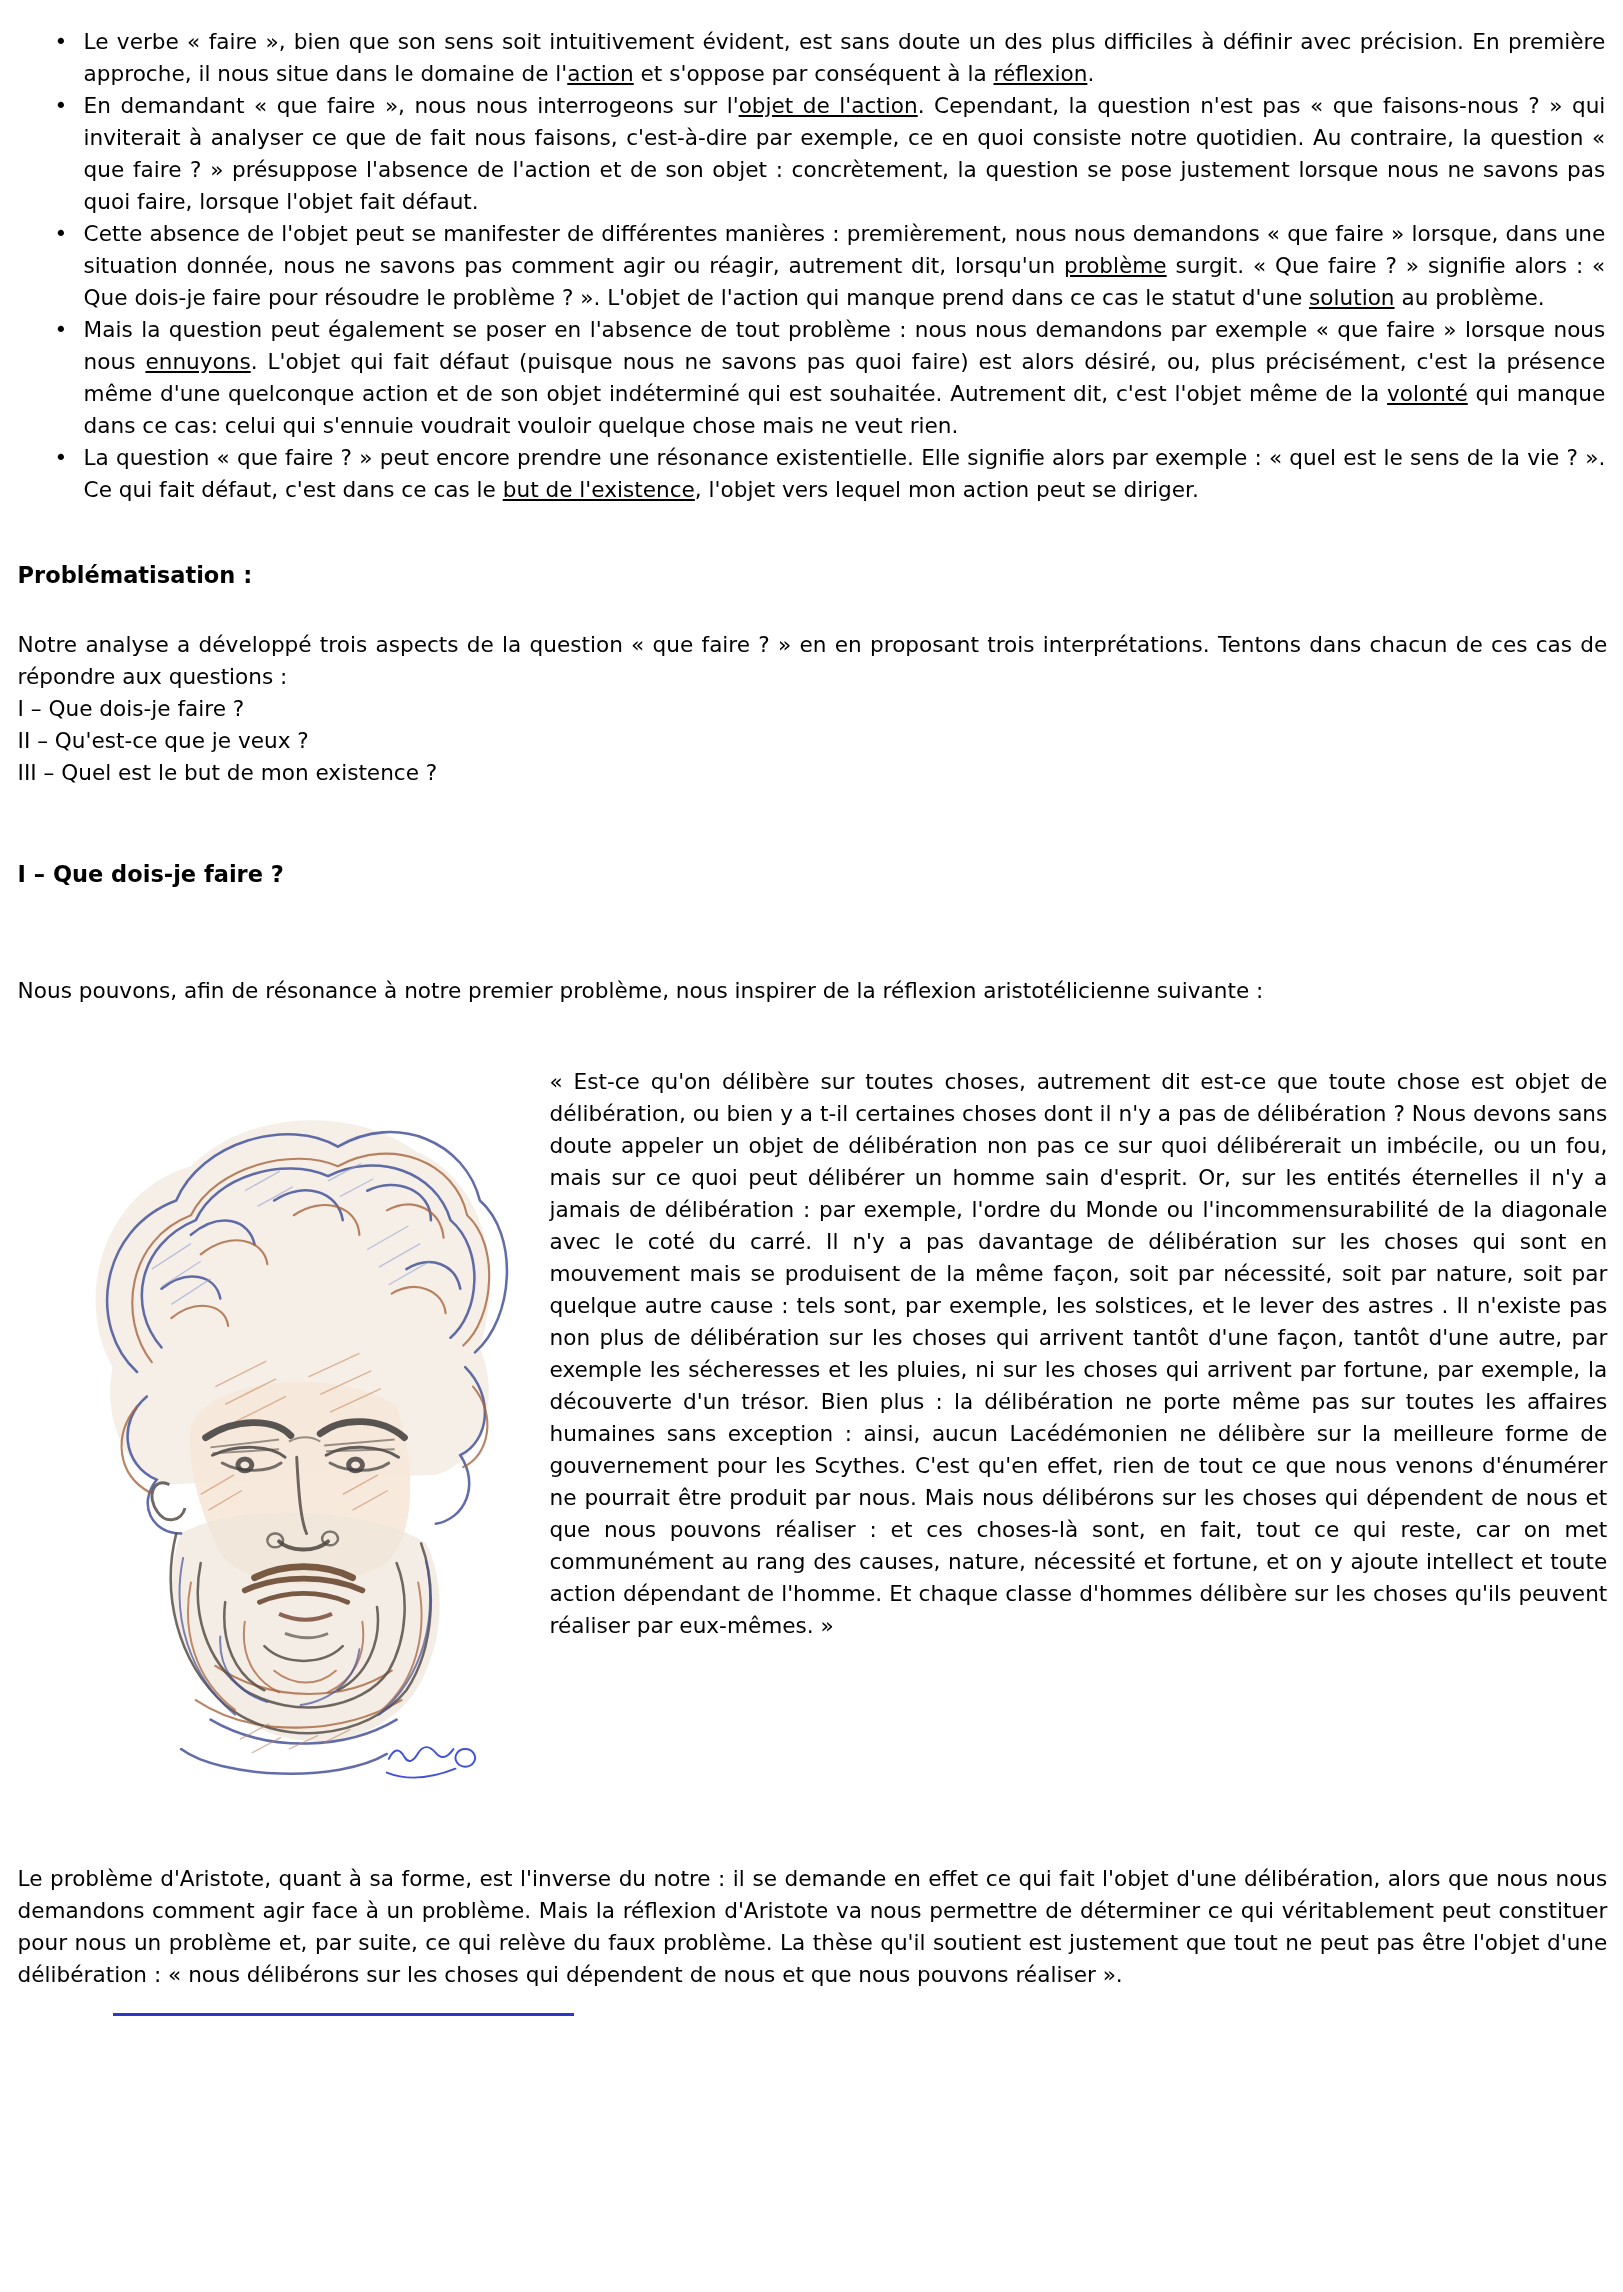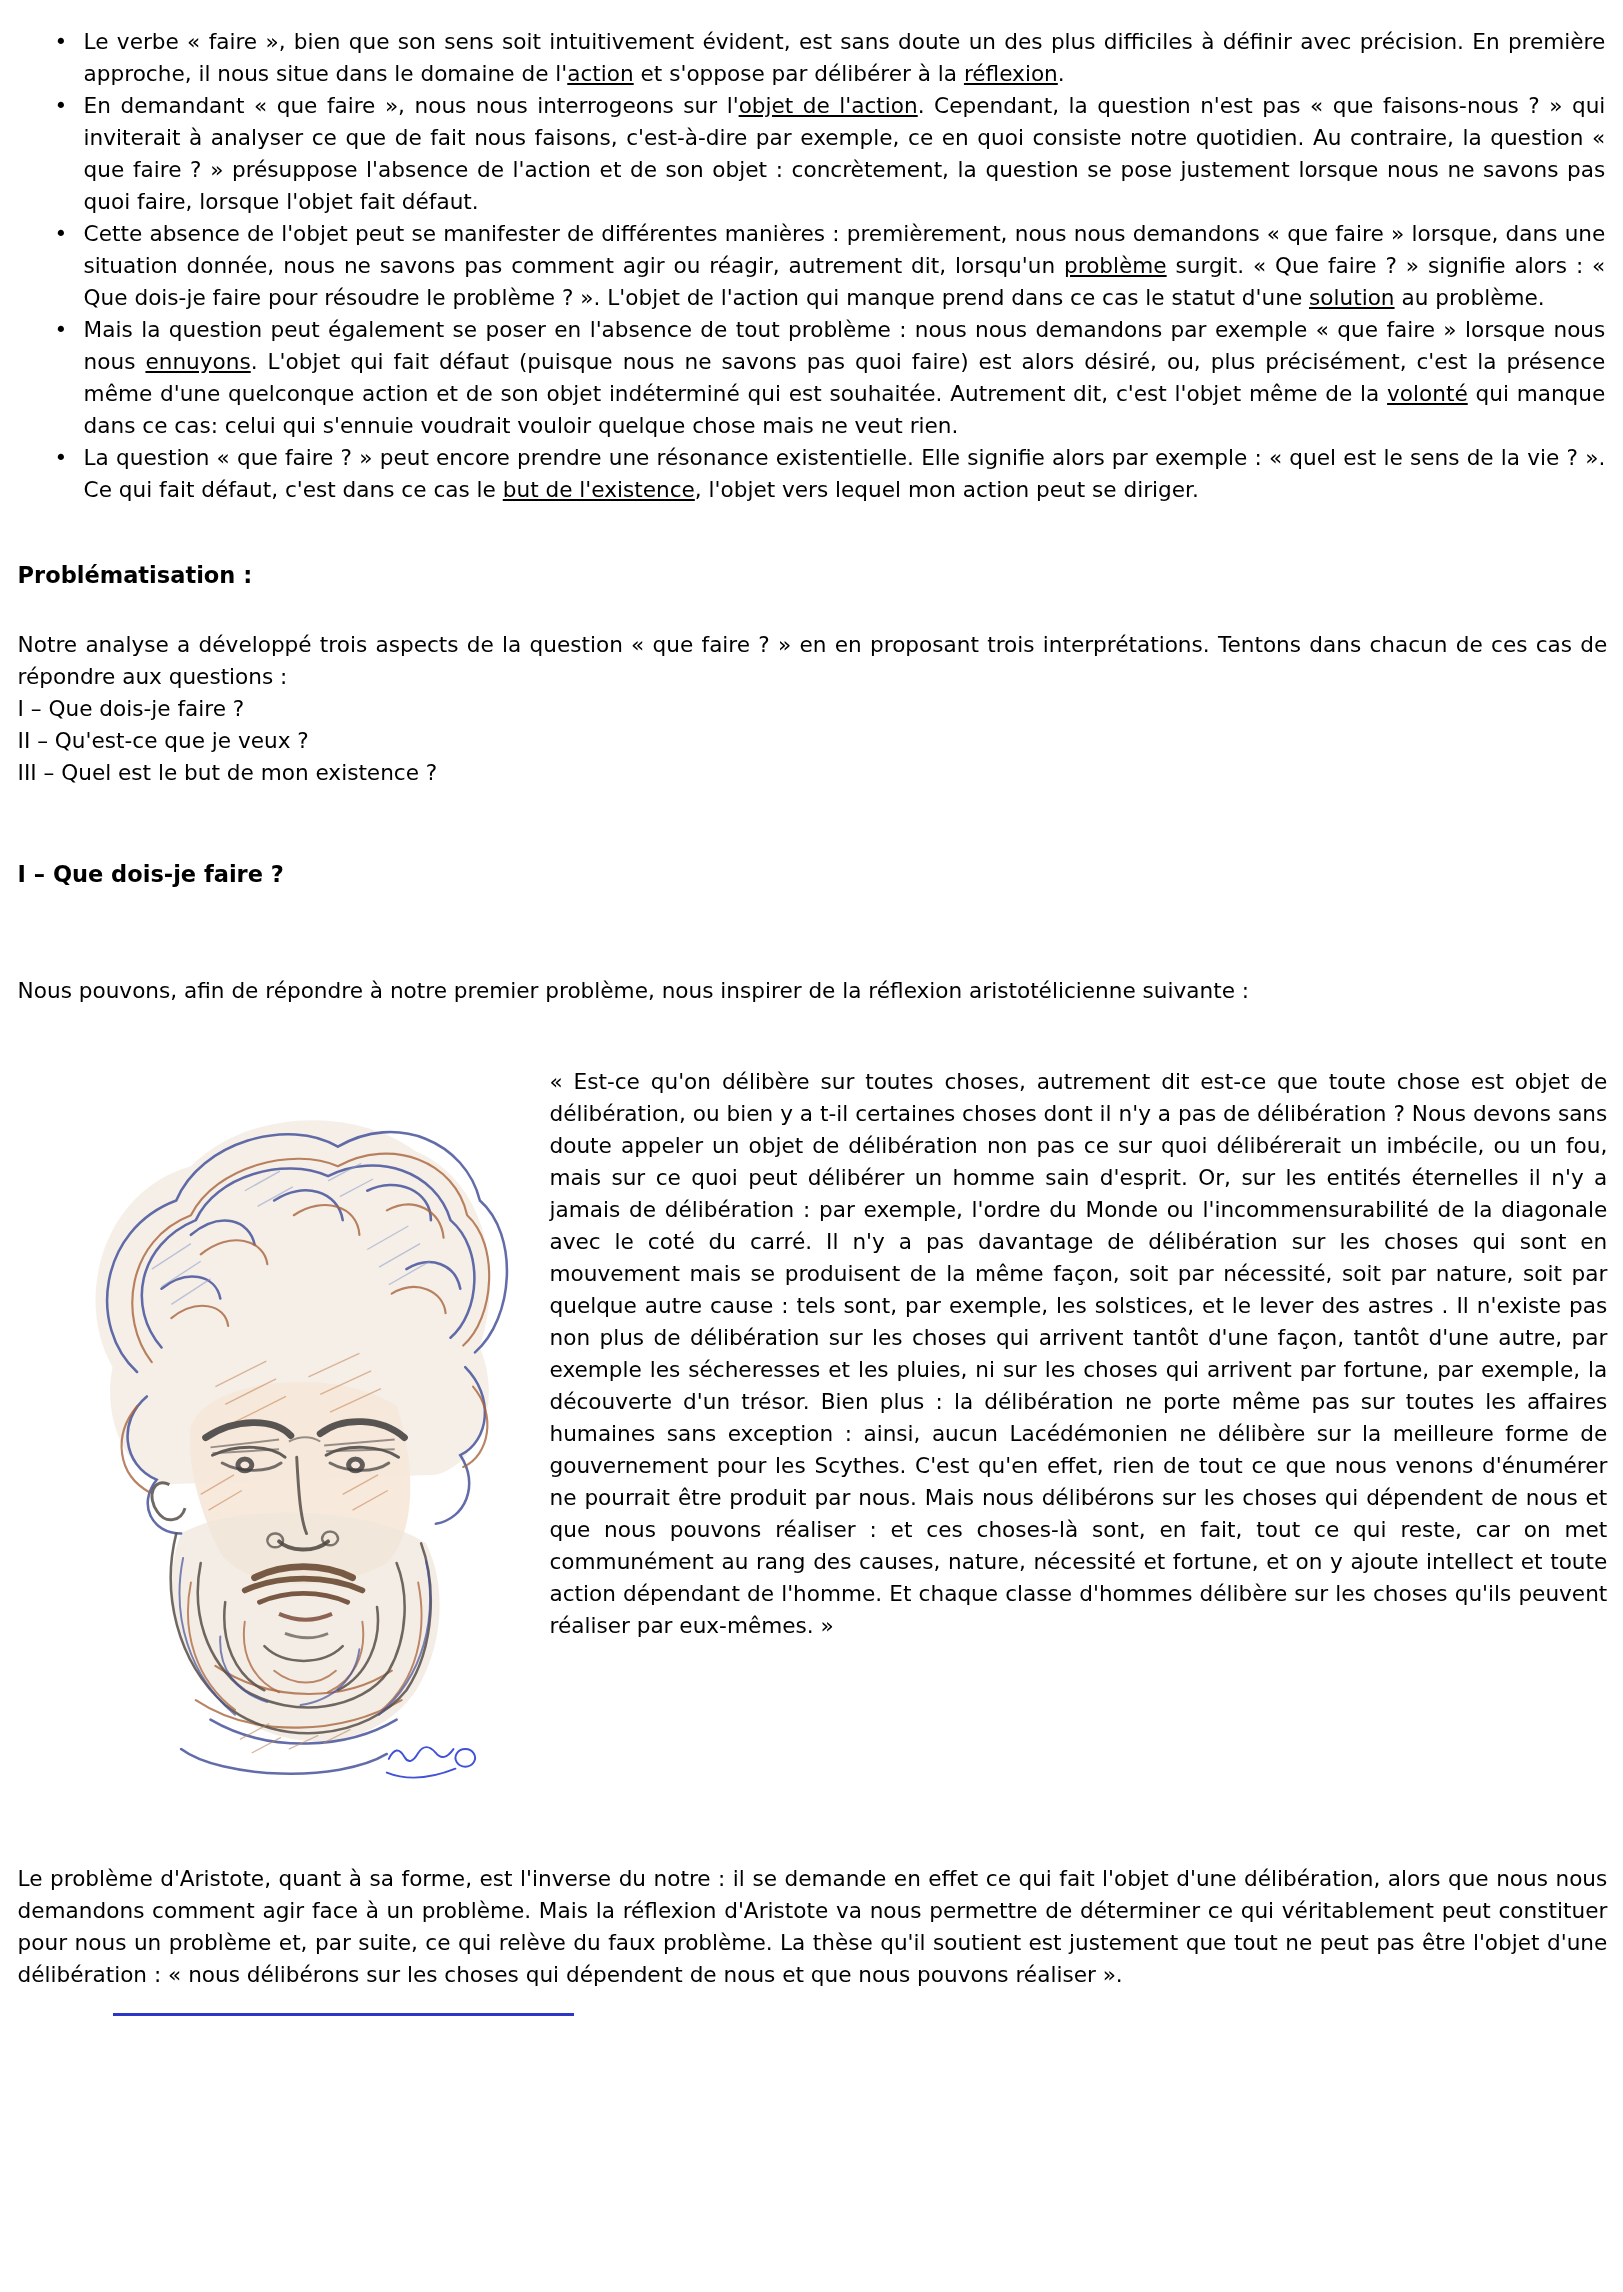--- a/index.html
+++ b/index.html
@@ -63,40 +63,40 @@
     margin:21.6px 0 0 95px;
   }
 </style>
 </head>
 <body>
 
 <div class="page">
 
 
   <ul class="bullets">
-    <li><span>Le verbe « faire », bien que son sens soit intuitivement évident, est sans doute un des plus difficiles à définir avec précision. En première approche, il nous situe dans le domaine de l'</span><span class="u">action</span><span> et s'oppose par délibérer à la </span><span class="u">réflexion</span><span>.</span></li>
+    <li><span>Le verbe « faire », bien que son sens soit intuitivement évident, est sans doute un des plus difficiles à définir avec précision. En première approche, il nous situe dans le domaine de l'</span><span class="u">action</span><span> et s'oppose par conséquent à la </span><span class="u">réflexion</span><span>.</span></li>
     <li><span>En demandant « que faire », nous nous interrogeons sur l'</span><span class="u">objet de l'action</span><span>. Cependant, la question n'est pas « que faisons-nous ? » qui inviterait à analyser ce que de fait nous faisons, c'est-à-dire par exemple, ce en quoi consiste notre quotidien. Au contraire, la question « que faire ? » présuppose l'absence de l'action et de son objet : concrètement, la question se pose justement lorsque nous ne savons pas quoi faire, lorsque l'objet fait défaut.</span></li>
     <li><span>Cette absence de l'objet peut se manifester de différentes manières : premièrement, nous nous demandons « que faire » lorsque, dans une situation donnée, nous ne savons pas comment agir ou réagir, autrement dit, lorsqu'un </span><span class="u">problème</span><span> surgit. « Que faire ? » signifie alors : « Que dois-je faire pour résoudre le problème ? ». L'objet de l'action qui manque prend dans ce cas le statut d'une </span><span class="u">solution</span><span> au problème.</span></li>
     <li><span>Mais la question peut également se poser en l'absence de tout problème : nous nous demandons par exemple « que faire » lorsque nous nous </span><span class="u">ennuyons</span><span>. L'objet qui fait défaut (puisque nous ne savons pas quoi faire) est alors désiré, ou, plus précisément, c'est la présence même d'une quelconque action et de son objet indéterminé qui est souhaitée. Autrement dit, c'est l'objet même de la </span><span class="u">volonté</span><span> qui manque dans ce cas: celui qui s'ennuie voudrait vouloir quelque chose mais ne veut rien.</span></li>
     <li><span>La question « que faire ? » peut encore prendre une résonance existentielle. Elle signifie alors par exemple : « quel est le sens de la vie ? ». Ce qui fait défaut, c'est dans ce cas le </span><span class="u">but de l'existence</span><span>, l'objet vers lequel mon action peut se diriger.</span></li>
   </ul>
 
   <h2 class="h-problematisation">Problématisation :</h2>
 
   <p class="just p-intro">Notre analyse a développé trois aspects de la question « que faire ? » en en proposant trois interprétations. Tentons dans chacun de ces cas de répondre aux questions :</p>
 
   <div class="q-lines">
     <div>I – Que dois-je faire ?</div>
     <div>II – Qu'est-ce que je veux ?</div>
     <div>III – Quel est le but de mon existence ?</div>
   </div>
 
   <h2 class="h-part1">I – Que dois-je faire ?</h2>
 
-  <p class="p-lead">Nous pouvons, afin de répondre à notre premier problème, nous inspirer de la réflexion aristotélicienne suivante :</p>
+  <p class="p-lead">Nous pouvons, afin de résonance à notre premier problème, nous inspirer de la réflexion aristotélicienne suivante :</p>
 
   <div class="aristotle">
     <div class="sketch">
       <svg viewBox="0 0 488 752" xmlns="http://www.w3.org/2000/svg" aria-hidden="true">
         <rect x="0" y="0" width="488" height="752" fill="#ffffff"></rect>
 
         <path d="M70,300 C30,230 60,120 150,95 C210,35 320,35 380,80 C450,110 470,200 445,280 C470,340 440,400 400,410 L120,420 C80,400 60,350 70,300 Z" fill="#ece2d6" opacity="0.55"></path>
         <path d="M150,360 C170,310 300,300 360,340 C380,400 380,470 350,500 C300,530 210,530 180,490 C160,450 145,400 150,360 Z" fill="#f6e7d8" opacity="0.9"></path>
         <path d="M140,470 C120,520 130,600 190,650 C250,700 340,690 380,630 C410,580 410,520 390,480 C330,440 190,440 140,470 Z" fill="#f0e6da" opacity="0.7"></path>
 

